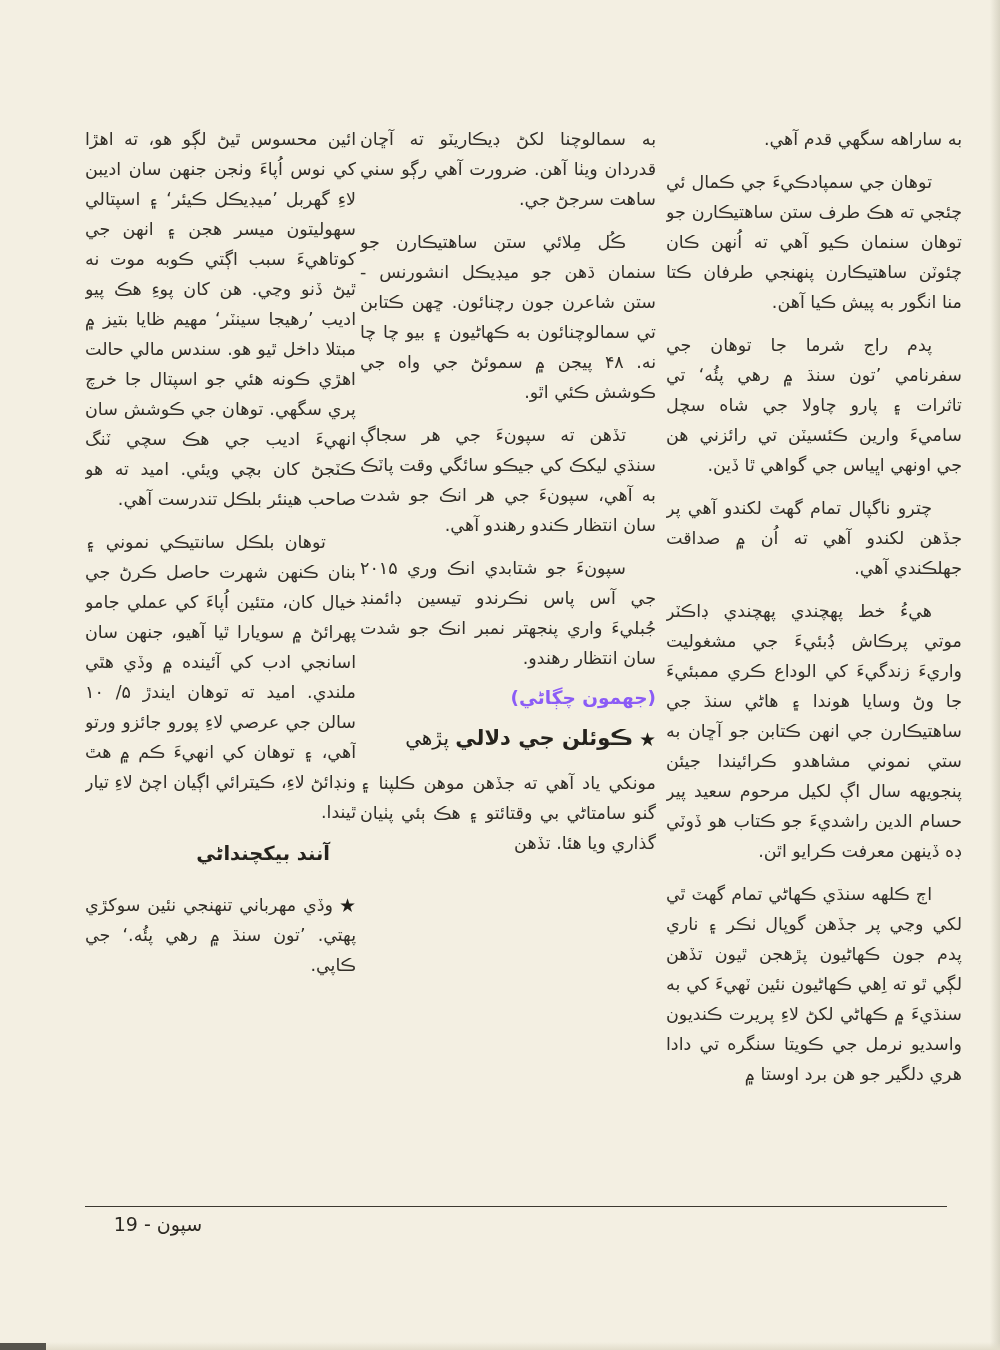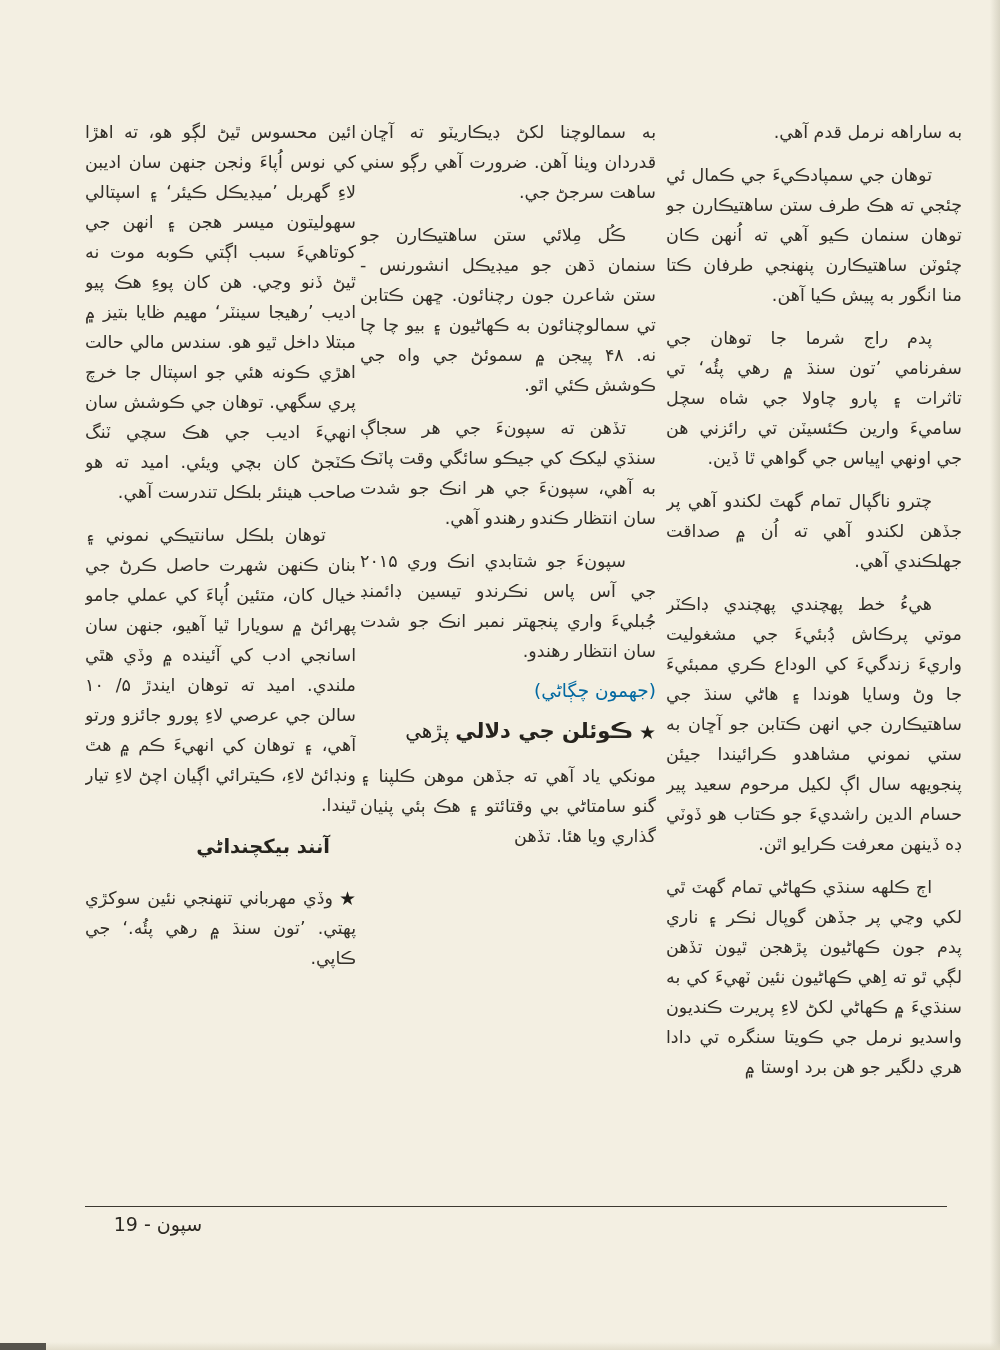--- a/index.html
+++ b/index.html
@@ -21,40 +21,40 @@
   .edge-bottom{
     position:absolute;bottom:0;left:0;width:1000px;height:8px;
     background:linear-gradient(to top,#e2ddcb,rgba(226,221,203,0));
     pointer-events:none;
   }
   .corner-mark{
     position:absolute;bottom:0;left:0;width:46px;height:7px;
     background:#55534c;
   }
   .col{
-    position:absolute;top:117px;height:1080px;
+    position:absolute;top:124px;height:1080px;
     overflow:hidden;
     font-size:17.5px;
     line-height:30px;
     text-align:justify;
     text-justify:inter-word;
   }
   .col-right{left:666px;width:296px;}
   .col-mid{left:360px;width:296px;}
   .col-left{left:85px;width:271px;}
   p{margin:0;padding:0;}
   p.indent{text-indent:30px;}
   p.gap{margin-top:13px;}
   .byline{
-    font-weight:normal;
+    font-weight:bold;
     font-size:18.5px;
     margin-top:10px;
     margin-bottom:6px;
     text-indent:0;
-    color:#0369a1;
+    color:#8b5cf6;
   }
   .sec-heading{
     margin-top:8px;
     margin-bottom:4px;
     text-align:right;
     text-indent:0;
     font-size:20px;
     line-height:34px;
     color:#26231d;
   }
@@ -91,21 +91,21 @@
     color:#2c2922;
     text-align:center;
   }
 </style>
 </head>
 <body>
 
 <div id="page">
 
   <div class="col col-right">
-    <p>به ساراهه نرمل قدم آهي.</p>
+    <p>به ساراهه سگهي قدم آهي.</p>
     <p class="indent gap">توهان جي سمپادڪيءَ جي ڪمال ئي چئجي ته هڪ طرف ستن ساهتيڪارن جو توهان سنمان ڪيو آهي ته اُنهن ڪان چئوٽن ساهتيڪارن پنهنجي طرفان ڪتا منا انگور به پيش ڪيا آهن.</p>
     <p class="indent gap">پدم راج شرما جا توهان جي سفرنامي ’تون سنڌ ۾ رهي پئُه‘ تي تاثرات ۽ پارو چاولا جي شاه سچل ساميءَ وارين ڪئسيٽن تي رائزني هن جي اونهي اڀياس جي گواهي ٿا ڏين.</p>
     <p class="indent gap">چترو ناگپال تمام گهٽ لکندو آهي پر جڏهن لکندو آهي ته اُن ۾ صداقت جهلڪندي آهي.</p>
     <p class="indent gap">هيءُ خط پهچندي پهچندي ڊاڪٽر موتي پرڪاش ڊُبئيءَ جي مشغوليت واريءَ زندگيءَ کي الوداع ڪري ممبئيءَ جا وڻ وسايا هوندا ۽ هاڻي سنڌ جي ساهتيڪارن جي انهن ڪتابن جو آڇان به ستي نموني مشاهدو ڪرائيندا جيئن پنجويهه سال اڳ لکيل مرحوم سعيد پير حسام الدين راشديءَ جو ڪتاب هو ڏوٽي ڊه ڏينهن معرفت ڪرايو اٿن.</p>
     <p class="indent gap">اڄ ڪلهه سنڌي ڪهاڻي تمام گهٽ ٿي لکي وڃي پر جڏهن گوپال ٺڪر ۽ ناري پدم جون ڪهاڻيون پڙهجن ٿيون تڏهن لڳي ٿو ته اِهي ڪهاڻيون نئين ٽهيءَ کي به سنڌيءَ ۾ ڪهاڻي لکڻ لاءِ پريرت ڪنديون واسديو نرمل جي ڪويتا سنگره تي دادا هري دلگير جو هن برد اوستا ۾</p>
   </div>
 
   <div class="col col-mid">
     <p>به سمالوچنا لکڻ ڊيڪاريٽو ته آڇان قدردان ويٺا آهن. ضرورت آهي رڳو سني ساهت سرجڻ جي.</p>
     <p class="indent gap">ڪُل مِلائي ستن ساهتيڪارن جو سنمان ڌهن جو ميڊيڪل انشورنس - ستن شاعرن جون رچنائون. ڇهن ڪتابن تي سمالوچنائون به ڪهاڻيون ۽ بيو چا چا نه. ۴۸ پيجن ۾ سموئڻ جي واه جي ڪوشش ڪئي اٿو.</p>

